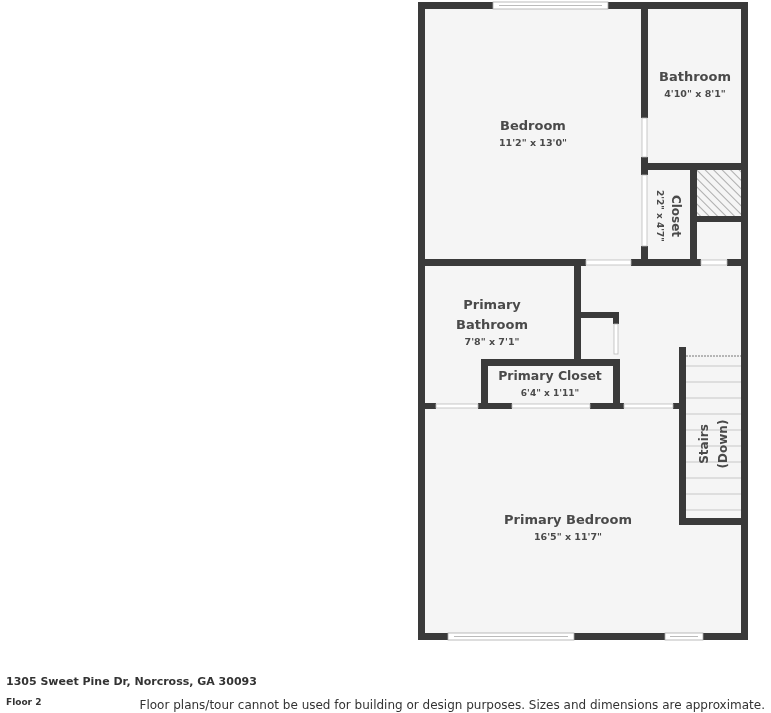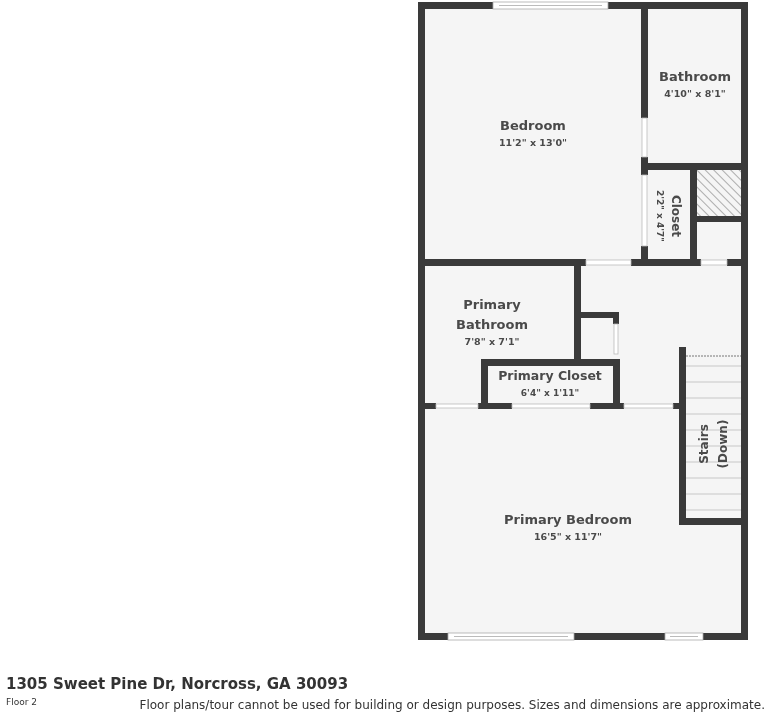--- a/index.html
+++ b/index.html
@@ -6,25 +6,25 @@
     body {
       width: 771px; height: 713px; background: #ffffff;
       position: relative; overflow: hidden;
       font-family: "DejaVu Sans", sans-serif;
     }
     #plan { position: absolute; left: 0; top: 0; }
     .room-label { font-family: "DejaVu Sans", sans-serif; font-weight: bold; fill: #4a4a4a; }
     .room-dim { font-family: "DejaVu Sans", sans-serif; fill: #4a4a4a; font-weight: bold; }
     .footer-address {
       position: absolute; left: 6px; top: 675px;
-      font-size: 15px; font-weight: bold; color: #333;
+      font-size: 11px; font-weight: bold; color: #333;
     }
     .footer-floor {
       position: absolute; left: 6px; top: 697px;
-      font-size: 9px; font-weight: normal; color: #333;
+      font-size: 9px; font-weight: bold; color: #333;
     }
     .footer-disclaimer {
       position: absolute; right: 6px; top: 698px;
       font-size: 12px; color: #333; white-space: nowrap;
     }
   </style>
 </head>
 <body>
 
 <svg id="plan" width="771" height="713" viewBox="0 0 771 713" xmlns="http://www.w3.org/2000/svg">

